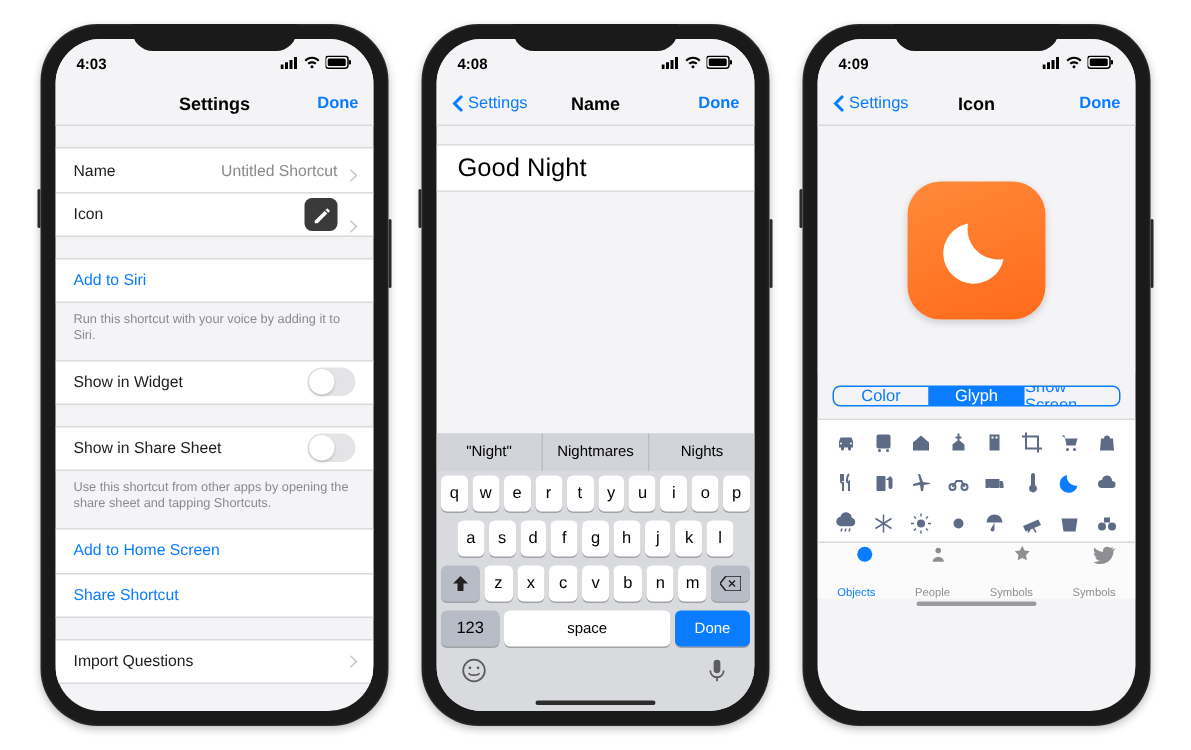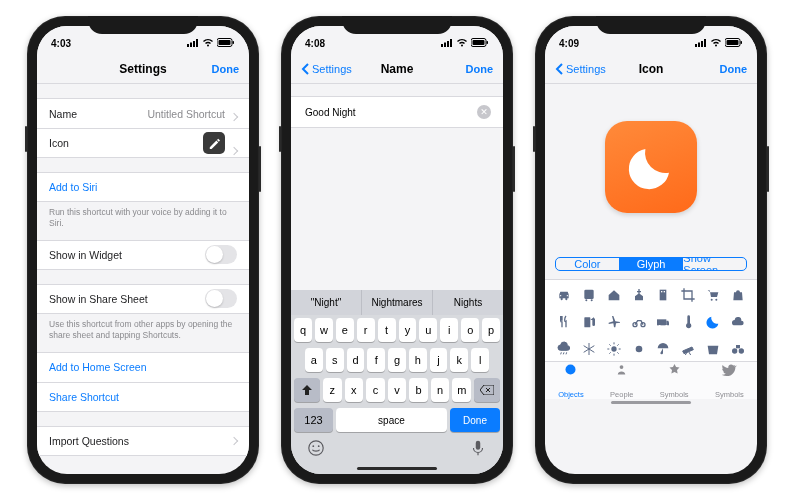--- a/index.html
+++ b/index.html
@@ -41,21 +41,21 @@
   .cell .link{color:var(--blue)}
   .footer-note{padding:5px 12px 0;font-size:8.5px;color:var(--sub);line-height:1.35}
   .chev{width:6px;height:6px;border-right:1.5px solid #c7c7cc;border-top:1.5px solid #c7c7cc;transform:rotate(45deg)}
   .toggle{width:32px;height:19px;border-radius:10px;background:#e4e4e7;position:relative}
   .toggle::after{content:"";position:absolute;left:1px;top:1px;width:17px;height:17px;background:#fff;border-radius:50%;box-shadow:0 1px 2px rgba(0,0,0,.2)}
   .iconbox{width:22px;height:22px;border-radius:5px;background:#3a3a3a;display:flex;align-items:center;justify-content:center}
   .iconbox svg{width:12px;height:12px;fill:#fff}
 
   
   .text-cell{background:#fff;height:32px;display:flex;align-items:center;padding:0 12px;border-top:1px solid var(--sep);border-bottom:1px solid var(--sep)}
-  .text-cell input{border:none;outline:none;font-size:10px;flex:1;background:transparent}
+  .text-cell input{border:none;outline:none;font-size:17px;flex:1;background:transparent}
   .clear-btn{width:14px;height:14px;border-radius:50%;background:#c7c7cc;color:#fff;display:flex;align-items:center;justify-content:center;font-size:9px}
   .keyboard{background:#d8dade;padding:0;display:flex;flex-direction:column}
   .suggest{display:flex;background:var(--suggest-bg)}
   .suggest div{flex:1;text-align:center;padding:7px 0;font-size:10px;border-right:1px solid #bcbec5}
   .suggest div:last-child{border-right:none}
   .krow{display:flex;gap:3px;padding:3px 3px}
   .key{background:var(--key);flex:1;height:24px;border-radius:4px;display:flex;align-items:center;justify-content:center;font-size:11px;box-shadow:0 1px 0 rgba(0,0,0,.25)}
   .key.dark{background:var(--key-dark)}
   .key.wide{flex:1.4}
   .key.space{flex:4;font-size:10px}
@@ -71,21 +71,21 @@
   .app-icon svg{width:54px;height:54px;fill:#fff}
   .segment{margin:8px 10px;height:14px;border:1px solid var(--blue);border-radius:5px;display:flex;overflow:hidden;font-size:11px}
   .segment div{flex:1;display:flex;align-items:center;justify-content:center;color:var(--blue)}
   .segment div+div{border-left:1px solid var(--blue)}
   .segment .active{background:var(--blue);color:#fff}
   .glyph-grid{display:grid;grid-template-columns:repeat(8,1fr);gap:2px;padding:2px 8px 0;background:#fff;border-top:1px solid var(--sep)}
   .glyph-grid .g{height:25px;display:flex;align-items:center;justify-content:center}
   .glyph-grid svg{width:16px;height:16px;fill:#5d6b86}
   .glyph-grid .sel svg{fill:var(--blue)}
   .tabbar{height:38px;border-top:1px solid var(--sep);background:#fbfbfc;display:flex;justify-content:space-around;align-items:center}
-  .tab{display:flex;flex-direction:column;align-items:center;gap:13px;color:#8e8e93;font-size:7.5px}
+  .tab{display:flex;flex-direction:column;align-items:flex-end;gap:13px;color:#8e8e93;font-size:7.5px}
   .tab.active{color:var(--blue)}
   .tab svg{width:15px;height:15px;fill:currentColor}
 </style>
 </head>
 <body>
 
 <div class="phone">
   <div class="notch"></div>
   <div class="screen">
     <div class="statusbar">

